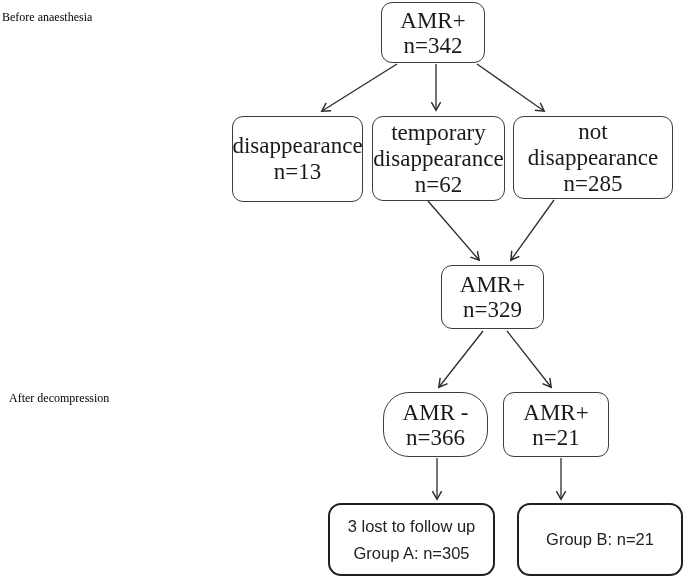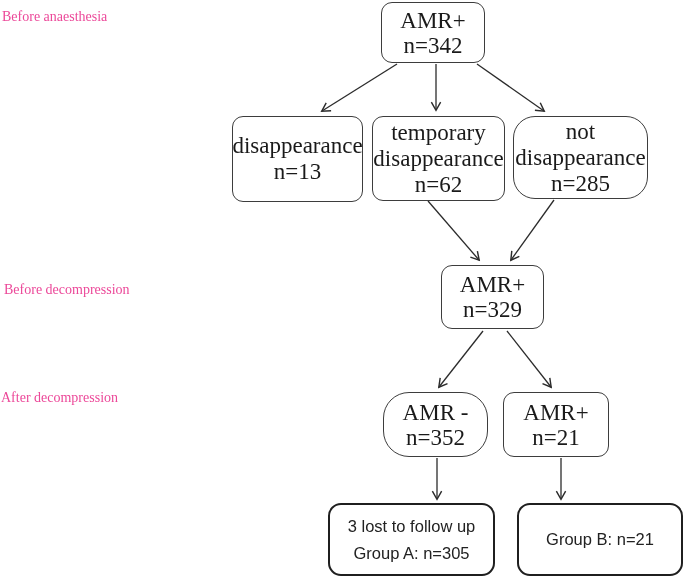--- a/index.html
+++ b/index.html
@@ -18,23 +18,23 @@
   }
   .arrow-layer {
     position: absolute;
     left: 0;
     top: 0;
     width: 685px;
     height: 579px;
   }
   .row-label {
     position: absolute;
-    font-size: 14px;
+    font-size: 12px;
     line-height: 20px;
-    color: #ec4899;
+    color: #000000;
     white-space: nowrap;
   }
   .node {
     position: absolute;
     box-sizing: border-box;
     border: 1.2px solid #3d3d3d;
     border-radius: 11px;
     background: #ffffff;
     display: flex;
     flex-direction: column;
@@ -77,54 +77,53 @@
       <line x1="554" y1="200" x2="511" y2="260" marker-end="url(#openArrow)"></line>
       <line x1="483" y1="331" x2="439" y2="387" marker-end="url(#openArrow)"></line>
       <line x1="507" y1="331" x2="551" y2="387" marker-end="url(#openArrow)"></line>
       <line x1="437" y1="458" x2="437" y2="499" marker-end="url(#openArrow)"></line>
       <line x1="561" y1="458" x2="561" y2="499" marker-end="url(#openArrow)"></line>
     </g>
   </svg>
 
   <div class="row-label" style="left:2px; top:7px;">Before anaesthesia</div>
 
-  <div class="row-label" style="left:4px; top:280px;">Before decompression</div>
 
-  <div class="row-label" style="left:1px; top:388px;">After decompression</div>
+  <div class="row-label" style="left:1px; top:388px;padding-left:8px;">After decompression</div>
 
   <div class="node two" style="left:381px; top:2px; width:104px; height:61px;">
     <span class="ln">AMR+</span>
     <span class="ln">n=342</span>
   </div>
 
   <div class="node" style="left:232px; top:116px; width:131px; height:86px;">
     <span class="ln">disappearance</span>
     <span class="ln">n=13</span>
   </div>
 
   <div class="node" style="left:372px; top:116px; width:133px; height:85px;">
     <span class="ln">temporary</span>
     <span class="ln">disappearance</span>
     <span class="ln">n=62</span>
   </div>
 
-  <div class="node" style="left:513px; top:116px; width:135px; height:83px;border-radius:22px;">
+  <div class="node" style="left:513px; top:116px; width:160px; height:83px;">
     <span class="ln">not</span>
     <span class="ln">disappearance</span>
     <span class="ln">n=285</span>
   </div>
 
   <div class="node two" style="left:441px; top:265px; width:103px; height:64px;">
     <span class="ln">AMR+</span>
     <span class="ln">n=329</span>
   </div>
 
   <div class="node two" style="left:383px; top:392px; width:105px; height:65px;border-radius:26px;">
     <span class="ln">AMR -</span>
-    <span class="ln">n=352</span>
+    <span class="ln">n=366</span>
   </div>
 
   <div class="node two" style="left:503px; top:392px; width:106px; height:65px;">
     <span class="ln">AMR+</span>
     <span class="ln">n=21</span>
   </div>
 
   <div class="node thick" style="left:328px; top:503px; width:167px; height:73px;text-align:right;">
     <span class="ln">3 lost to follow up</span>
     <span class="ln">Group A: n=305</span>

